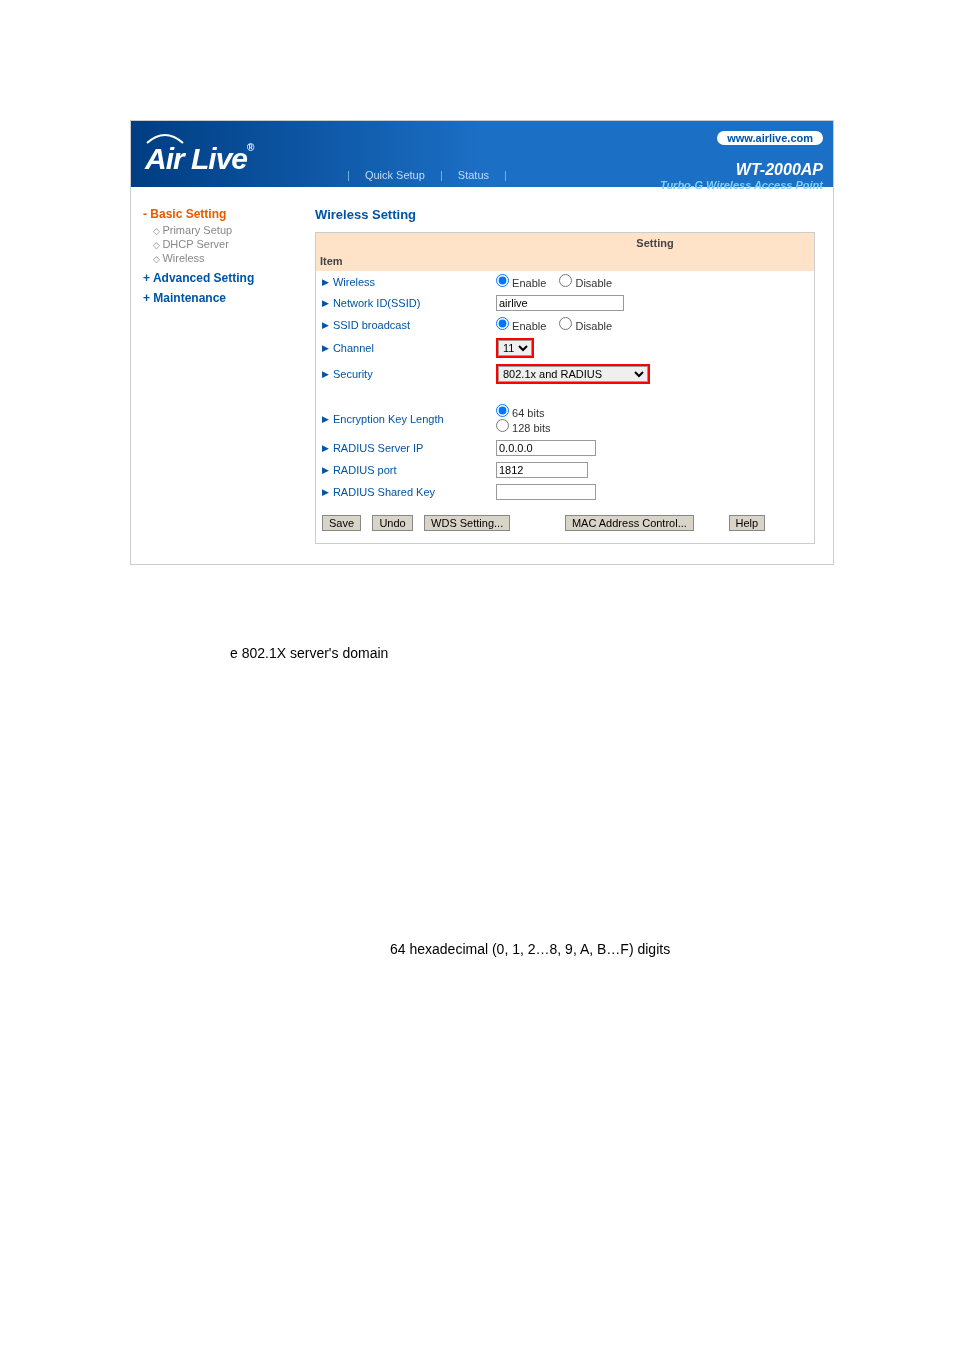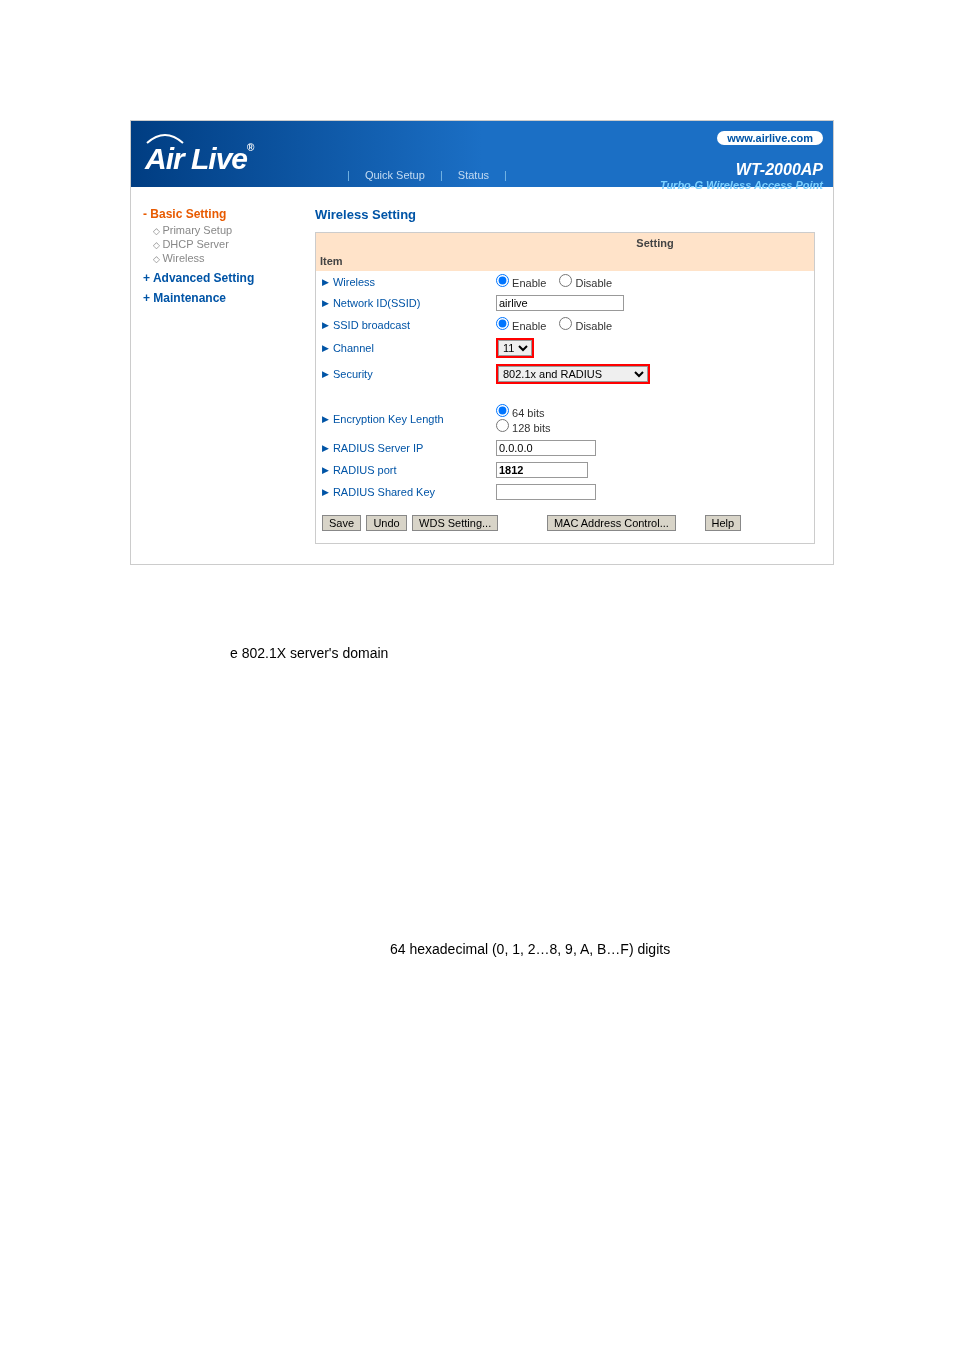--- a/index.html
+++ b/index.html
@@ -32,21 +32,21 @@
     .th-item { width: 180px; text-align: left; padding: 4px; margin-top: 18px; }
     .th-set { flex: 1; text-align: center; padding: 4px; }
     .row { display: flex; align-items: center; padding: 3px 6px; }
     .row .label { width: 174px; color: #0054a6; font-size: 11px; display: flex; align-items: center; }
     .row .label .arrow { color: #0054a6; margin-right: 4px; font-size: 9px; }
     .row .val { flex: 1; font-size: 11px; color: #333; }
     .row input[type=text] { font-size: 11px; padding: 1px 2px; border: 1px solid #999; }
     .row select { font-size: 11px; border: 1px solid #999; }
     .highlight { border: 2px solid red; display: inline-block; }
     .btn-row { padding: 12px 6px; }
-    .btn { font-size: 11px; padding: 1px 6px; background: #d8d4c8; border: 1px solid #888; margin-right: 2px; cursor: pointer; }
+    .btn { font-size: 11px; padding: 1px 6px; background: #d8d4c8; border: 1px solid #888; margin-right: 8px; cursor: pointer; }
     .divider-space { height: 14px; border-top: 1px dotted transparent; }
     .extra-text { margin-top: 80px; margin-left: 100px; font-size: 14px; color: #000; }
     .extra-text2 { margin-top: 280px; margin-left: 260px; font-size: 14px; color: #000; }
     .radio-group label { font-size: 11px; margin-right: 10px; }
   </style>
 </head>
 <body>
 
 <div class="page-wrap">
   <div class="router-ui">
@@ -161,21 +161,21 @@
                 <span>RADIUS Server IP</span>
               </div>
             <div class="val"><input type="text" style="width: 100px;" value="0.0.0.0"></div>
           </div>
 
           <div class="row">
             <div class="label">
                 <span class="arrow">▶</span>
                 <span>RADIUS port</span>
               </div>
-            <div class="val"><input type="text" style="width: 92px; font-weight: bold;" value="1812"></div>
+            <div class="val"><input type="text" style="width: 92px;" value="1812"></div>
           </div>
 
           <div class="row">
             <div class="label">
                 <span class="arrow">▶</span>
                 <span>RADIUS Shared Key</span>
               </div>
             <div class="val"><input type="text" style="width: 100px;" value=""></div>
           </div>
 

